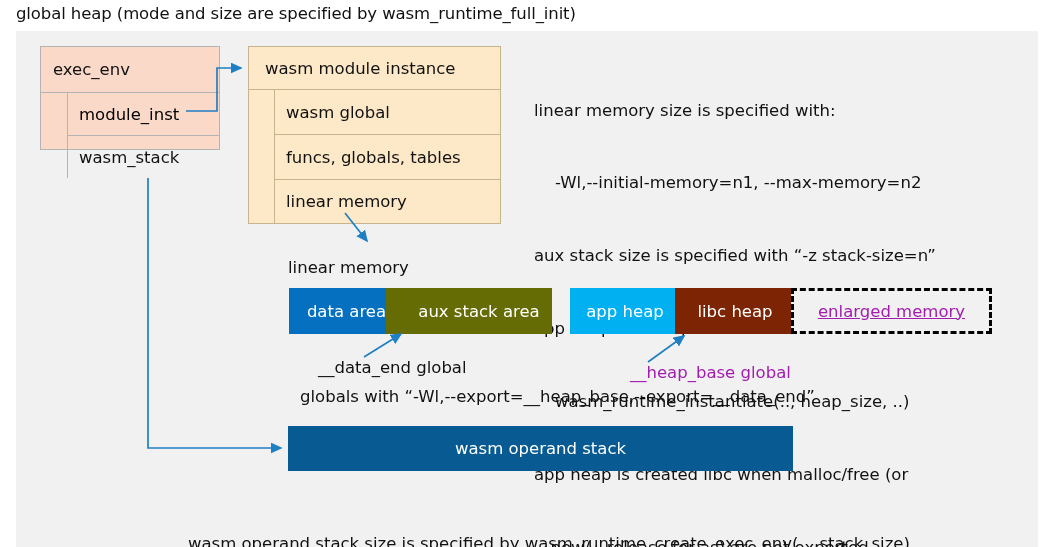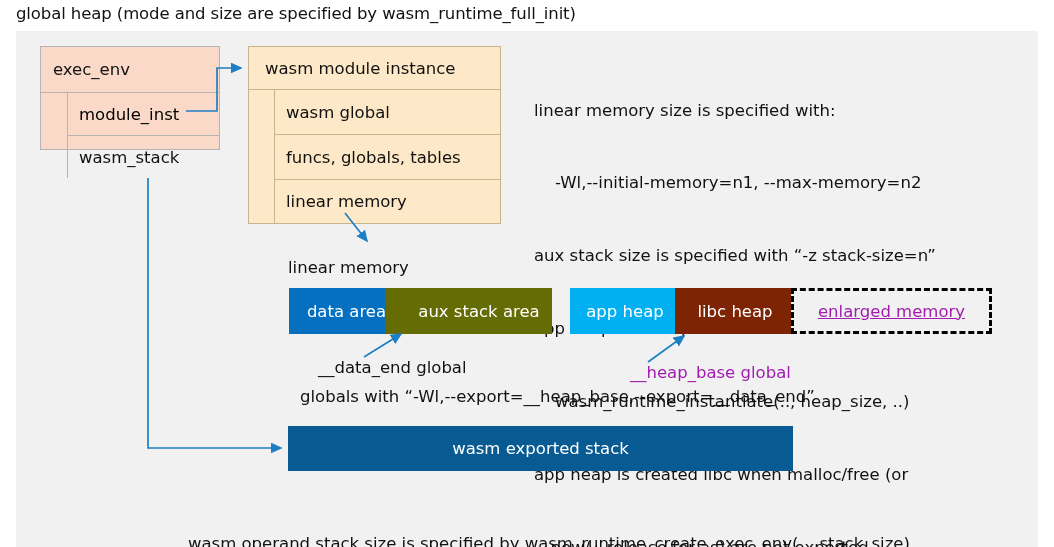--- a/index.html
+++ b/index.html
@@ -299,21 +299,21 @@
     <div class="mem-seg" id="seg-aux-stack">aux stack area</div>
     <div class="mem-seg" id="seg-app-heap">app heap</div>
     <div class="mem-seg" id="seg-libc-heap">libc heap</div>
     <div class="mem-seg" id="seg-enlarged">enlarged memory</div>
   </div>
 
   <div id="data-end-label">__data_end global</div>
   <div id="heap-base-label">__heap_base global</div>
   <div id="exported-with-label">globals with “-Wl,--export=__heap_base,--export=__data_end”</div>
 
-  <div id="operand-stack-bar">wasm exported stack</div>
+  <div id="operand-stack-bar">wasm operand stack</div>
 
   <div id="bottom-note">
     <div class="note-line">wasm operand stack size is specified by wasm_runtime_create_exec_env(.., stack_size)</div>
     
   </div>
 
   <svg id="connectors" viewBox="0 0 1054 547">
     <defs>
       <marker id="arrowhead" markerWidth="7" markerHeight="7" refX="6" refY="3.2" orient="auto" markerUnits="strokeWidth">
         <path d="M0,0 L7,3.2 L0,6.4 z" fill="#1f7fc4"></path>

